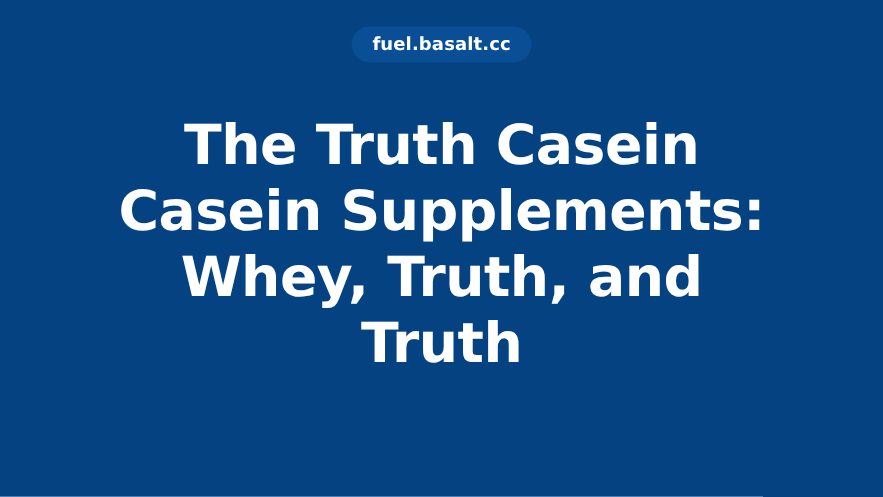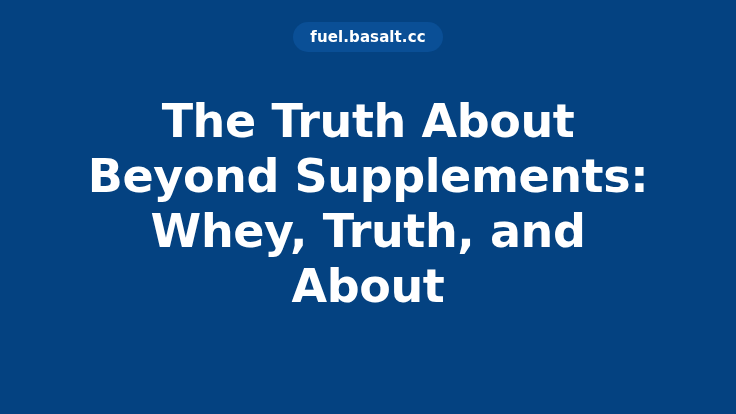--- a/index.html
+++ b/index.html
@@ -66,19 +66,19 @@
 </head>
 <body>
 
 <div class="hero-card">
 
   <div class="site-badge">
     <span class="site-badge-label">fuel.basalt.cc</span>
   </div>
 
   <div class="headline-block">
-    <div class="headline-line">The Truth About</div>
-    <div class="headline-line">Beyond Supplements:</div>
+    <div class="headline-line">The Truth Casein</div>
+    <div class="headline-line">Casein Supplements:</div>
     <div class="headline-line">Whey, Truth, and</div>
-    <div class="headline-line">About</div>
+    <div class="headline-line">Truth</div>
   </div>
 
 </div>
 
 </body></html>

